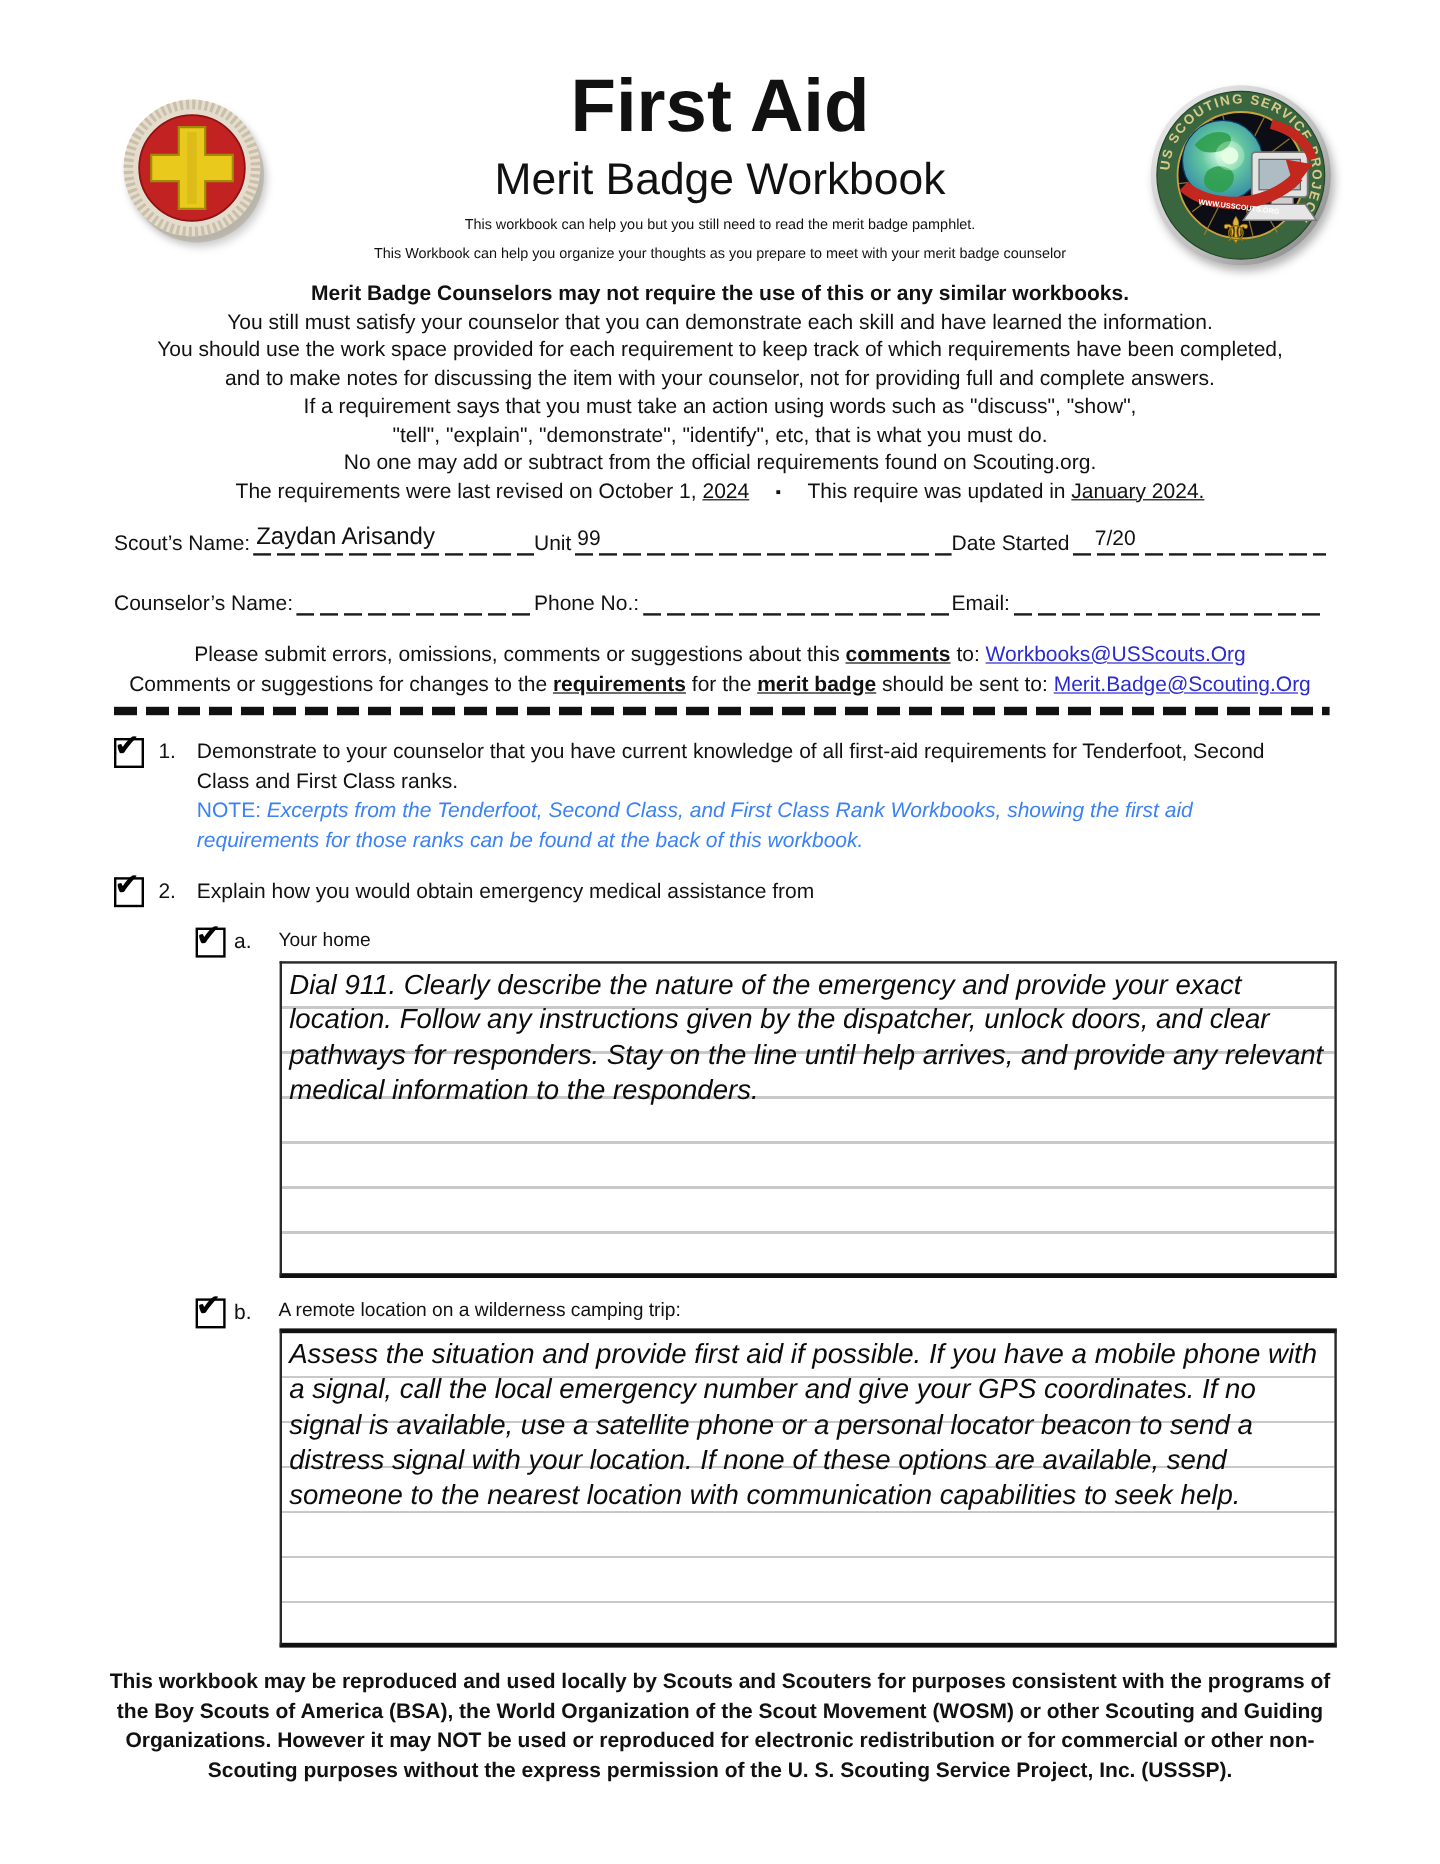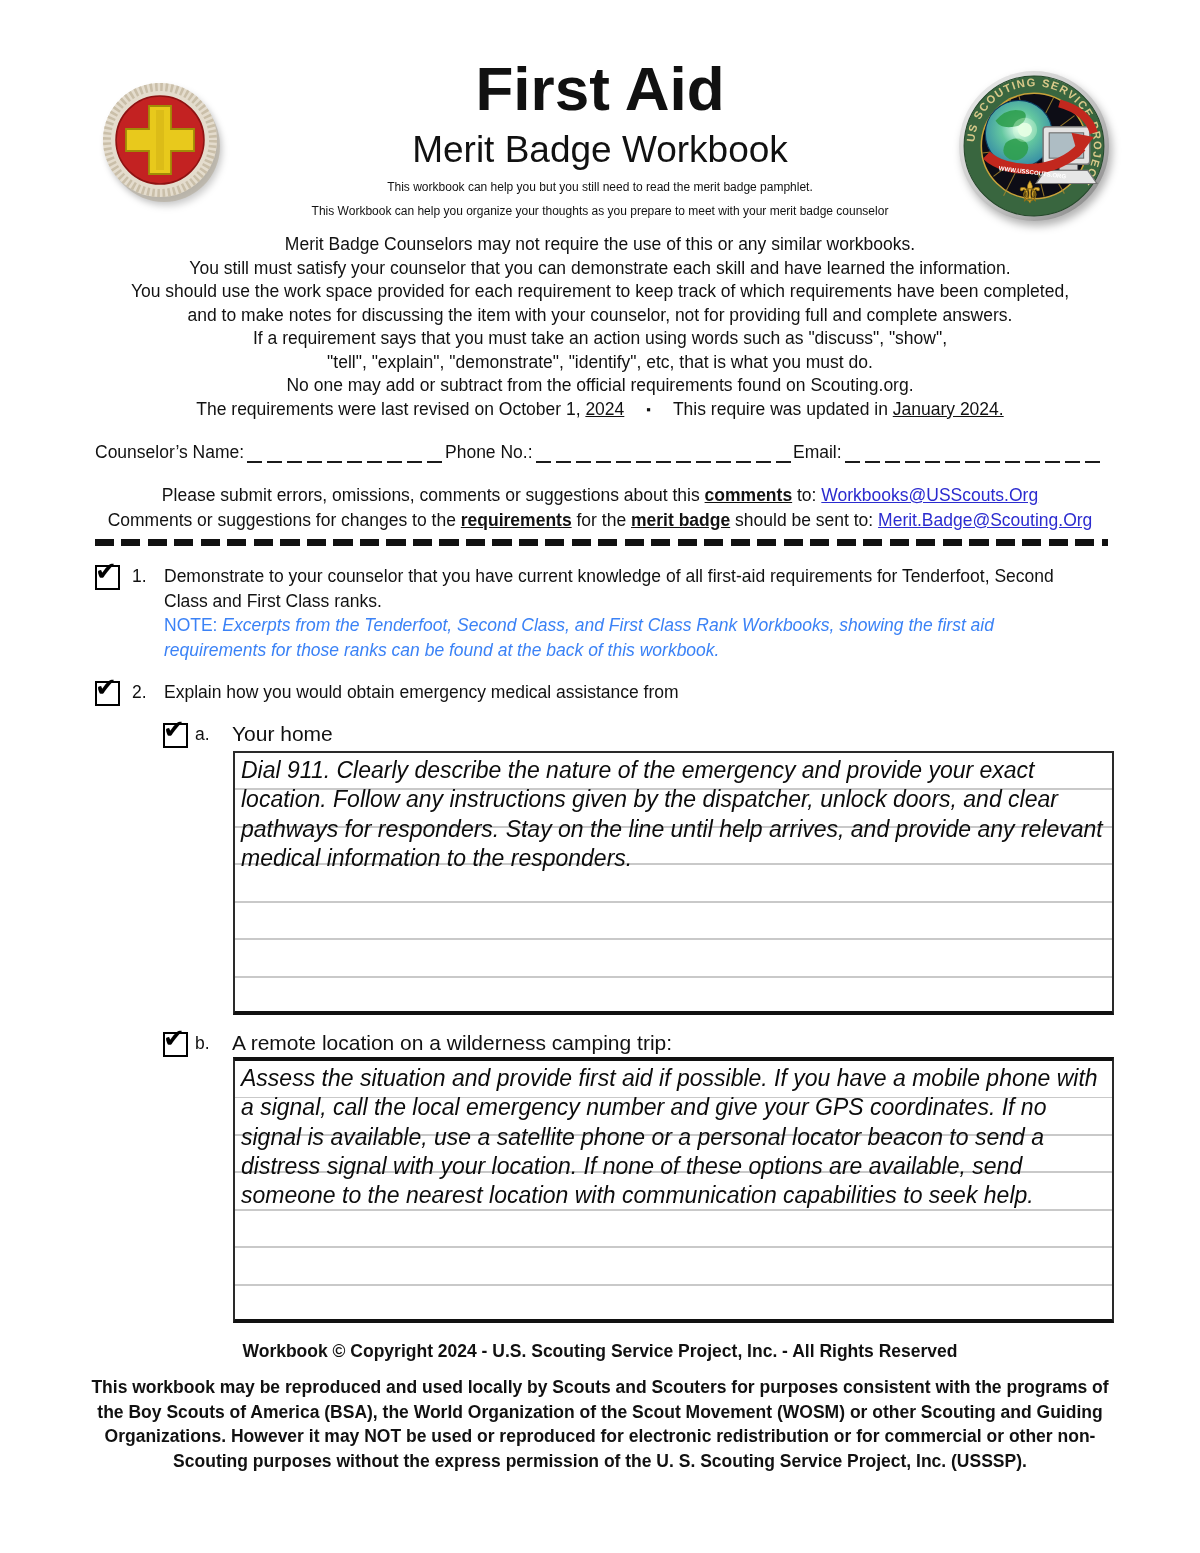--- a/index.html
+++ b/index.html
@@ -9,21 +9,21 @@
   }
   
   .badge-left{position:absolute;left:100px;top:68px;filter:drop-shadow(3px 5px 3px rgba(0,0,0,.25));}
   .logo-right{position:absolute;left:958px;top:70px;filter:drop-shadow(3px 5px 4px rgba(0,0,0,.3));}
   .title-block{padding-top:53px;text-align:center;}
   .title-block h1{margin:0;font-size:62px;font-weight:bold;line-height:72px;}
   .title-block h2{margin:3px 0 4px;font-size:37px;font-weight:normal;line-height:44px;}
   .intro{font-size:12px;line-height:23.5px;}
   
   .notice{margin-top:10px;text-align:center;font-size:17.5px;line-height:23.5px;}
-  .notice .b{font-weight:normal;}
+  .notice .b{font-weight:bold;}
   .rev-line .u{text-decoration:underline;}
   .rev-line .bullet{display:inline-block;margin:0 22px;font-size:13px;vertical-align:1px;}
   
   .form-sec{margin:12px 95px 0 95px;}
   .form-row{display:flex;height:30px;margin-bottom:20px;}
   .fcol{display:flex;align-items:flex-end;}
   .fcol1{width:350px;}.fcol2{width:348px;}.fcol3{flex:1;}
   .flabel{font-size:17.5px;white-space:nowrap;padding-right:3px;line-height:22px;}
   .fill{flex:1;position:relative;height:100%;
     background-image:repeating-linear-gradient(90deg,#1b1b1b 0 15px,transparent 15px 20px);
@@ -39,21 +39,21 @@
   .divider{margin:6px 92px 0 95px;height:7px;
     background:repeating-linear-gradient(90deg,#111 0 19px,transparent 19px 26.5px);}
   
   .req{display:flex;margin:18px 95px 0 95px;}
   .sub{display:flex;margin:16px 95px 0 163px;}
   .cb{width:21px;height:21px;border:2.5px solid #000;position:relative;flex:0 0 auto;margin-top:1px;background:#fff;}
   .tick{position:absolute;left:-2px;top:-9px;font-size:26px;font-weight:bold;color:#000;line-height:26px;}
   .req-num{flex:0 0 44px;padding-left:12px;font-size:17.5px;line-height:24.5px;box-sizing:border-box;}
   .sub-letter{flex:0 0 44px;padding-left:7px;font-size:17.5px;line-height:24px;box-sizing:border-box;}
   .req-text{flex:0 1 auto;width:905px;font-size:17.5px;line-height:24.5px;}
-  .sub-label{font-size:21px;line-height:24px;}
+  .sub-label{font-size:16px;line-height:24px;}
   .note-red{color:#3b82f6;}
   .note-red .it{font-style:italic;}
   
   .ansbox{margin-left:233px;width:877px;border:2px solid #2a2a2a;border-bottom:4px solid #111;
     background-image:repeating-linear-gradient(to bottom,transparent 0 35.5px,#c9c9c9 35.5px 37.5px);
     box-sizing:content-box;}
   .ansbox.a{height:258px;margin-top:3px;}
   .ansbox.b{height:258px;border-top:4px solid #111;}
   .ans-text{margin:3px 6px;font-size:23px;line-height:29.3px;color:#0c0c0c;font-style:italic;}
   
@@ -139,20 +139,40 @@
     <div>"tell", "explain", "demonstrate", "identify", etc, that is what you must do.</div>
     <div>No one may add or subtract from the official requirements found on Scouting.org.</div>
     <div class="rev-line">
       <span>The requirements were last revised on October 1, </span><span class="u">2024</span><span class="bullet">▪</span><span>This require was updated in </span><span class="u">January 2024.</span>
     </div>
   </div>
 
   <div class="form-sec">
     <div class="form-row">
       <div class="fcol fcol1">
+        <span class="flabel">Scout’s Name:</span>
+        <span class="fill">
+            <span class="fval big">Zaydan Arisandy</span>
+          </span>
+      </div>
+      <div class="fcol fcol2">
+        <span class="flabel">Unit</span>
+        <span class="fill">
+            <span class="fval">99</span>
+          </span>
+      </div>
+      <div class="fcol fcol3">
+        <span class="flabel">Date Started</span>
+        <span class="fill">
+            <span class="fval ind">7/20</span>
+          </span>
+      </div>
+    </div>
+    <div class="form-row">
+      <div class="fcol fcol1">
         <span class="flabel">Counselor’s Name:</span>
         <span class="fill">
             <span class="fval"></span>
           </span>
       </div>
       <div class="fcol fcol2">
         <span class="flabel">Phone No.:</span>
         <span class="fill">
             <span class="fval"></span>
           </span>
@@ -214,17 +234,16 @@
         <span class="tick">✔</span>
       </span>
     <span class="sub-letter">b.</span>
     <span class="sub-label">A remote location on a wilderness camping trip:</span>
   </div>
   <div class="ansbox b">
     <div class="ans-text">Assess the situation and provide first aid if possible. If you have a mobile phone with a signal, call the local emergency number and give your GPS coordinates. If no signal is available, use a satellite phone or a personal locator beacon to send a distress signal with your location. If none of these options are available, send someone to the nearest location with communication capabilities to seek help.</div>
   </div>
 
   <div class="footer">
-    <div class="foot-line">Workbook © Copyright 2024 - U.S. Scouting Service Project, Inc. - All Rights Reserved</div>
     <div class="foot-para">This workbook may be reproduced and used locally by Scouts and Scouters for purposes consistent with the programs of the Boy Scouts of America (BSA), the World Organization of the Scout Movement (WOSM) or other Scouting and Guiding Organizations. However it may NOT be used or reproduced for electronic redistribution or for commercial or other non-Scouting purposes without the express permission of the U. S. Scouting Service Project, Inc. (USSSP).</div>
   </div>
 
 </div>
 
 </body></html>

